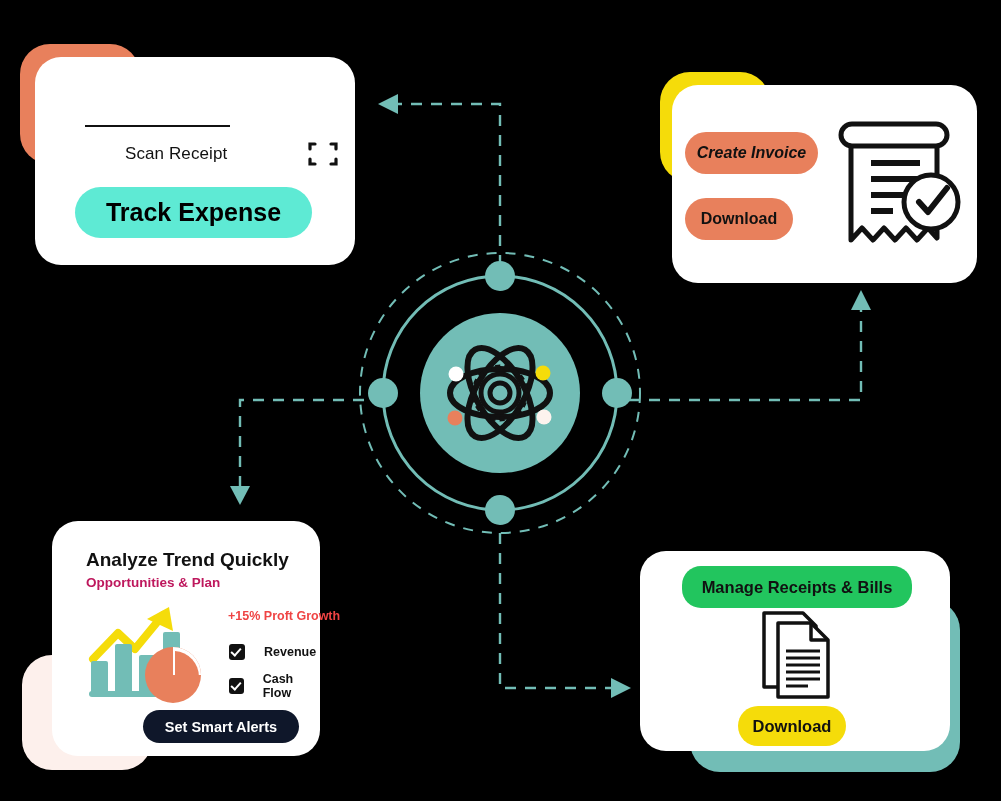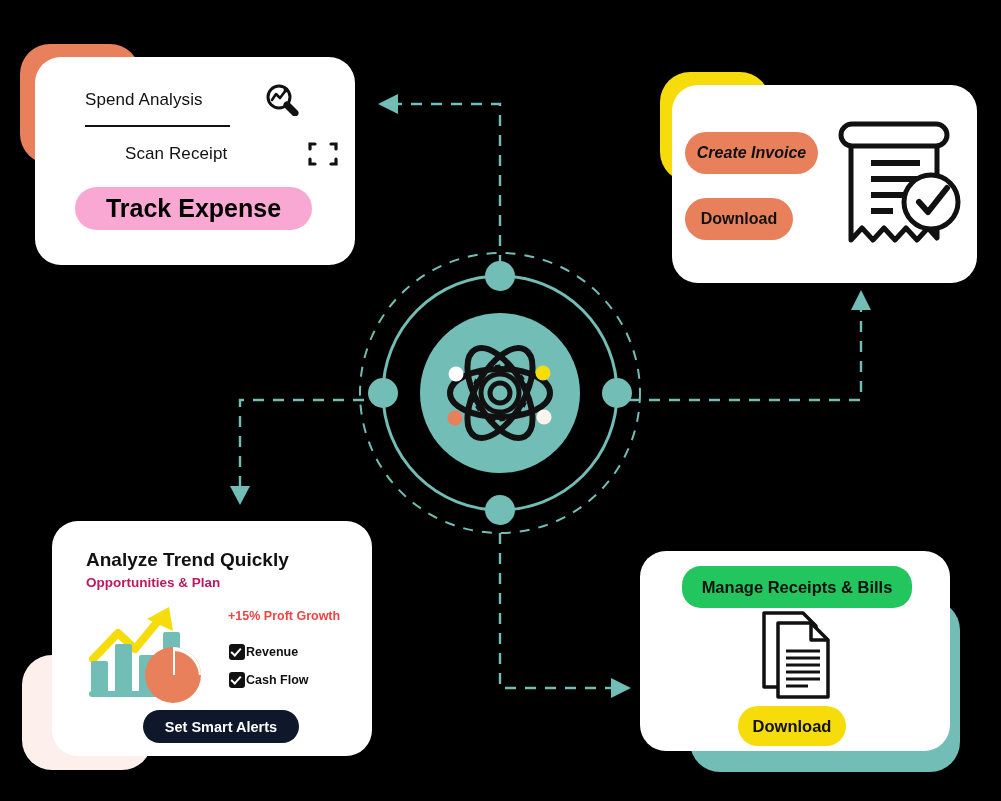--- a/index.html
+++ b/index.html
@@ -13,46 +13,46 @@
 
   
   #card-spend{left:35px;top:57px;width:320px;height:208px;}
   #back-spend{left:20px;top:44px;width:120px;height:120px;background:#E8805C;
               border-radius:30px;}
   .row{position:absolute;display:flex;align-items:center;justify-content:space-between;}
   #row-spend{left:50px;top:28px;width:215px;height:30px;}
   #row-scan{left:50px;top:82px;width:215px;height:30px;margin-left:40px;}
   .row-label{font-size:17px;color:#111;letter-spacing:.1px;}
   .rule{position:absolute;left:50px;top:68px;width:145px;height:2px;background:#111;}
-  .btn-track{position:absolute;left:40px;top:130px;width:237px;height:43px;
-             background:#f9a8d4;border-radius:28px;display:flex;align-items:center;
+  .btn-track{position:absolute;left:40px;top:130px;width:237px;height:51px;
+             background:#5eead4;border-radius:28px;display:flex;align-items:center;
              justify-content:center;font-size:25px;font-weight:bold;color:#000;}
 
   
   #card-invoice{left:672px;top:85px;width:305px;height:198px;}
   #back-invoice{left:660px;top:72px;width:110px;height:110px;background:#F5DC0A;
                 border-radius:30px;}
   .pill{position:absolute;display:flex;align-items:center;justify-content:center;
         font-weight:bold;color:#111;}
   #pill-create{left:13px;top:47px;width:133px;height:42px;background:#E8805C;
                border-radius:21px;font-size:16px;font-style:italic;}
   #pill-dl-inv{left:13px;top:113px;width:108px;height:42px;background:#E8805C;
                border-radius:21px;font-size:16px;}
   #inv-art{position:absolute;left:163px;top:35px;width:128px;height:130px;}
 
   
-  #card-trend{left:52px;top:521px;width:320px;height:235px;}
+  #card-trend{left:52px;top:521px;width:268px;height:235px;}
   #back-trend{left:22px;top:655px;width:130px;height:115px;background:#FDF0EC;
               border-radius:30px;}
   #trend-title{position:absolute;left:34px;top:28px;font-size:19px;font-weight:bold;color:#111;}
   #trend-sub{position:absolute;left:34px;top:54px;font-size:13.5px;font-weight:bold;color:#be185d;}
   #trend-art{position:absolute;left:33px;top:78px;width:130px;height:105px;}
   #growth{position:absolute;left:176px;top:88px;font-size:12.5px;font-weight:bold;color:#ef4444;
           white-space:nowrap;}
-  .chk-row{position:absolute;display:flex;align-items:center;gap:1px;}
+  .chk-row{position:absolute;display:flex;align-items:center;gap:19px;}
   #chk-rev{left:177px;top:123px;}
   #chk-cash{left:177px;top:151px;}
   .chkbox{width:16px;height:16px;background:#111;border-radius:3px;position:relative;}
   .chkbox:after{content:"";position:absolute;left:4.4px;top:2px;width:4px;height:8px;
                 border:solid #fff;border-width:0 2px 2px 0;transform:rotate(42deg);}
   .chk-label{font-size:12.5px;font-weight:bold;color:#111;}
   #btn-alerts{position:absolute;left:91px;top:189px;width:156px;height:33px;background:#0f172a;
               border-radius:17px;display:flex;align-items:center;justify-content:center;
               font-size:14.5px;font-weight:bold;color:#fff;}
 
@@ -120,29 +120,20 @@
       <circle cx="-44" cy="-19" r="7.5" fill="#fff"></circle>
       <circle cx="43" cy="-20" r="7.5" fill="#F5DC0A"></circle>
       <circle cx="-45" cy="25" r="7.5" fill="#E8805C"></circle>
       <circle cx="44" cy="24" r="7.5" fill="#fdf3ee"></circle>
     </g>
   </svg>
 
   <div class="backing" id="back-spend"></div>
   <div class="card" id="card-spend">
 
-    <div class="row" id="row-spend">
-      <span class="row-label">Spend Analysis</span>
-      <svg width="36" height="32" viewBox="0 0 36 32">
-        <circle cx="15" cy="13" r="11" fill="none" stroke="#111" stroke-width="3"></circle>
-        <polyline points="8,16 12,10 16,14 22,6" fill="none" stroke="#111" stroke-width="2.6" stroke-linecap="round" stroke-linejoin="round"></polyline>
-        <circle cx="22" cy="6" r="2.4" fill="#111"></circle>
-        <path d="M23,21 L31,29" stroke="#111" stroke-width="7" stroke-linecap="round"></path>
-      </svg>
-    </div>
 
     <div class="rule"></div>
 
     <div class="row" id="row-scan">
       <span class="row-label">Scan Receipt</span>
       <svg width="34" height="32" viewBox="0 0 34 32">
         <g fill="none" stroke="#111" stroke-width="3.2" stroke-linecap="round">
           <path d="M4,11 L4,6 L9,6"></path>
           <path d="M25,6 L30,6 L30,11"></path>
           <path d="M30,21 L30,26 L25,26"></path>

